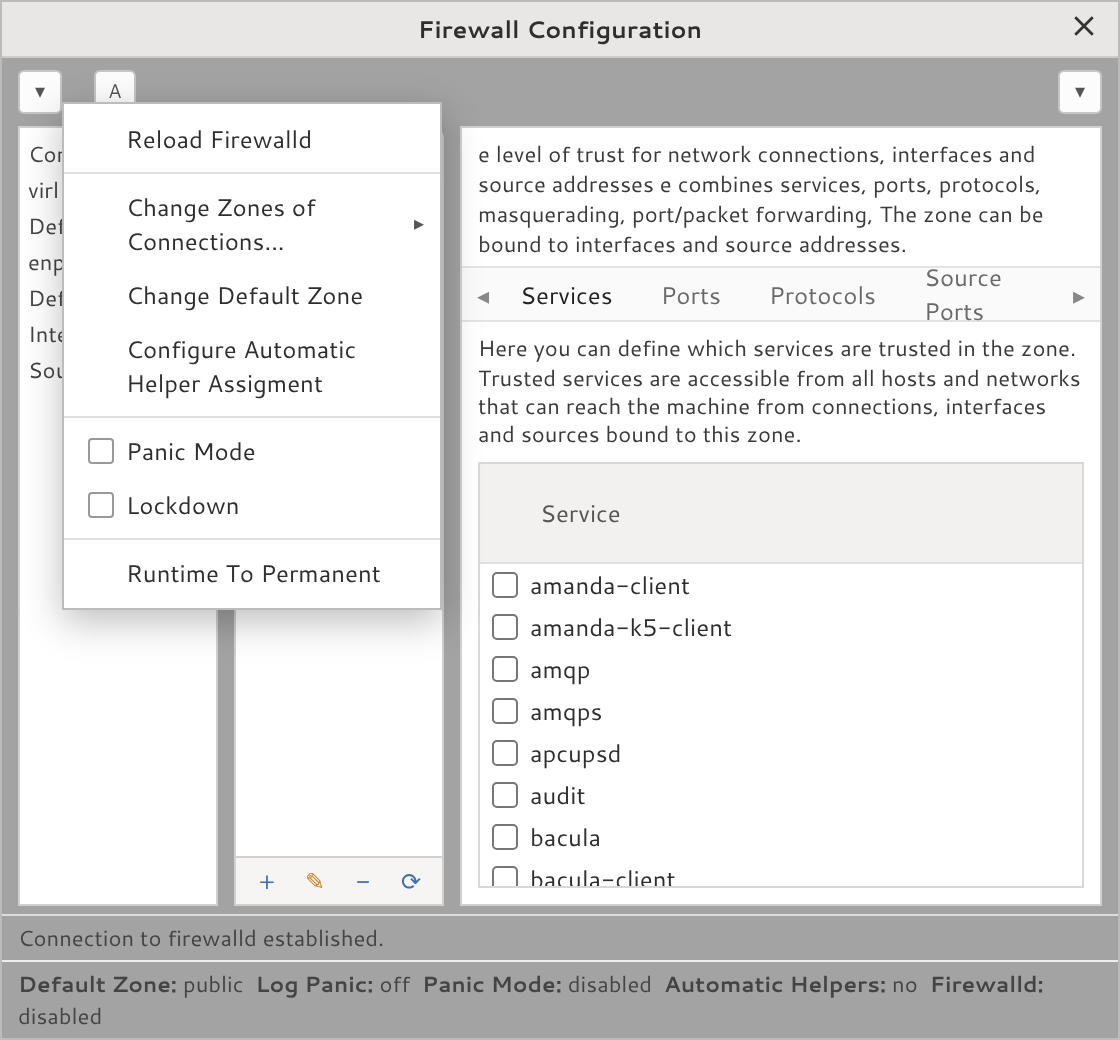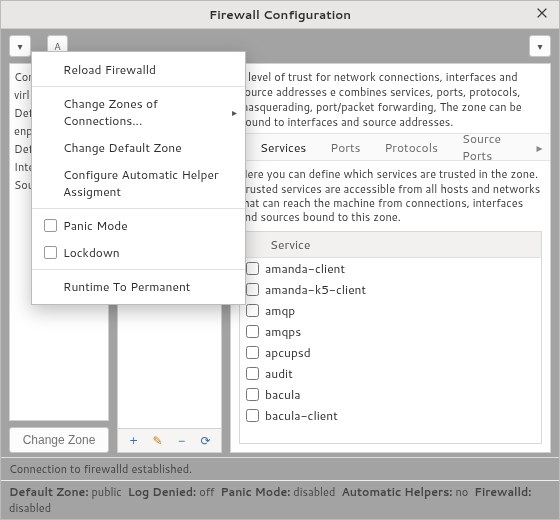--- a/index.html
+++ b/index.html
@@ -27,30 +27,30 @@
   .zone-toolbar { height:24px; display:flex; align-items:center; justify-content:center; gap:10px; border:1px solid #d0d0d0; border-top:none; background:#f6f5f4; }
   .zone-toolbar span { width:14px; text-align:center; color:#3a6fb5; cursor:pointer; }
   .right-pane { flex:1; display:flex; flex-direction:column; border:1px solid #d0d0d0; background:#fff; overflow:hidden; }
   .zone-desc { padding:6px 8px 4px 8px; font-size:11px; color:#3a3a3a; line-height:1.35; }
   .inner-tabs { height:28px; border-top:1px solid #e3e3e3; border-bottom:1px solid #e3e3e3; background:#fafafa; display:flex; align-items:center; padding:0 4px; gap:0; }
   .inner-tabs .arrow { width:16px; color:#888; text-align:center; cursor:pointer; }
   .inner-tabs .itab { padding:5px 12px; color:#6a6a6a; font-size:12px; cursor:pointer; }
   .inner-tabs .itab.active { font-weight:400; color:#222; }
   .svc-desc { padding:6px 8px 2px 8px; font-size:11px; color:#3a3a3a; line-height:1.3; }
   .svc-list-wrap { flex:1; display:flex; flex-direction:column; margin:4px 8px 8px 8px; border:1px solid #d8d8d8; overflow:hidden; }
-  .svc-head { background:#f2f1f0; border-bottom:1px solid #e0e0e0; padding:4px 8px; font-size:12px; color:#555; display:flex; align-items:center; }
+  .svc-head { background:#f2f1f0; border-bottom:1px solid #e0e0e0; padding:16px 8px; font-size:12px; color:#555; display:flex; align-items:center; }
   .svc-head .chkspacer { width:22px; }
   .svc-scroll { flex:1; overflow:auto; }
   .svc-row { display:flex; align-items:center; padding:2px 6px; gap:6px; font-size:12px; }
   .svc-row input { margin:0; }
   .status1 { border-top:1px solid #ddd; padding:3px 8px; font-size:11px; color:#444; }
   .status2 { border-top:1px solid #eee; padding:3px 8px; font-size:11px; color:#444; }
   .status2 b { font-weight:700; }
   
-  .dropdown { position:absolute; top:50px; left:30px; width:215px; background:#fff; border:1px solid #bcbcbc; box-shadow:0 6px 18px rgba(0,0,0,0.25); padding:4px 0; z-index:50; }
+  .dropdown { position:absolute; top:50px; left:30px; width:190px; background:#fff; border:1px solid #bcbcbc; box-shadow:0 6px 18px rgba(0,0,0,0.25); padding:4px 0; z-index:50; }
   .dropdown .dmi { padding:5px 12px; font-size:12px; cursor:pointer; display:flex; align-items:center; gap:6px; position:relative; }
   .dropdown .dmi .sub { position:absolute; right:8px; color:#555; font-size:10px; }
   .dropdown .sep { height:1px; background:#e0e0e0; margin:3px 0; }
   .dropdown .chk { width:13px; height:13px; border:1px solid #999; border-radius:2px; flex-shrink:0; }
   .dropdown .nochk { width:13px; flex-shrink:0; }
   .bold { font-weight:700; }
 </style>
 </head>
 <body>
 
@@ -79,21 +79,20 @@
     <div class="left-pane">
       <div class="conn-list" id="conn-list">
           <div>Con</div>
           <div>virl</div>
           <div>Def</div>
           <div>enp</div>
           <div>Def</div>
           <div>Inte</div>
           <div>Sour</div>
         </div>
-      <button class="change-zone-btn">Change Zone</button>
     </div>
 
     <div class="middle-pane">
       <div class="zone-tabs">
         <span class="ztab extra" style="margin-left:auto;">IPSets</span>
       </div>
       <div class="zones-list" id="zones-list">
           <div class="zi">external</div>
           <div class="zi">home</div>
           <div class="zi">internal</div>
@@ -163,21 +162,21 @@
             </div>
           </div>
       </div>
     </div>
 
   </div>
 
   <div class="status1">Connection to firewalld established.</div>
   <div class="status2">
     <b>Default Zone:</b> <span>public</span>&nbsp;
-    <b>Log Denied:</b> <span>off</span>&nbsp;
+    <b>Log Panic:</b> <span>off</span>&nbsp;
     <b>Panic Mode:</b> <span>disabled</span>&nbsp;
     <b>Automatic Helpers:</b> <span>no</span>&nbsp;
     <b>Firewalld:</b> <span>disabled</span>
   </div>
 
   <div class="dropdown">
     <div class="dmi">
         <span class="nochk"></span>
         <span>Reload Firewalld</span>
       </div>

